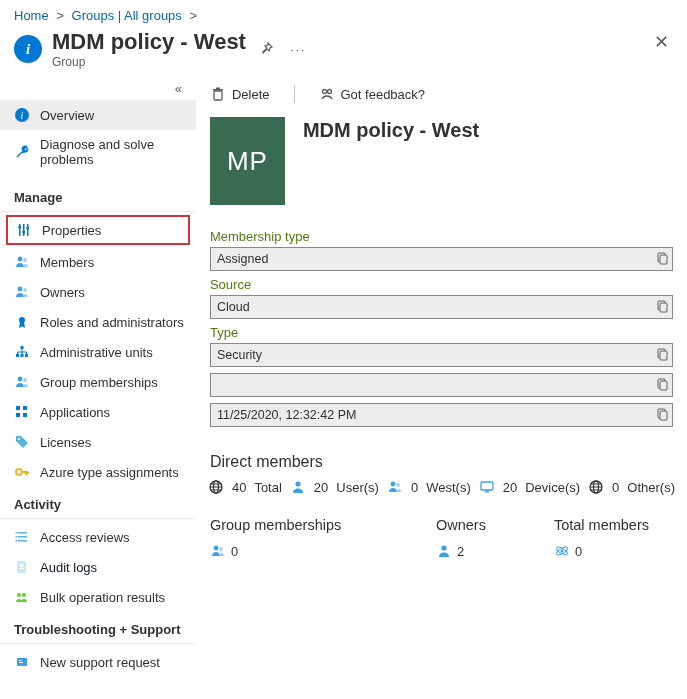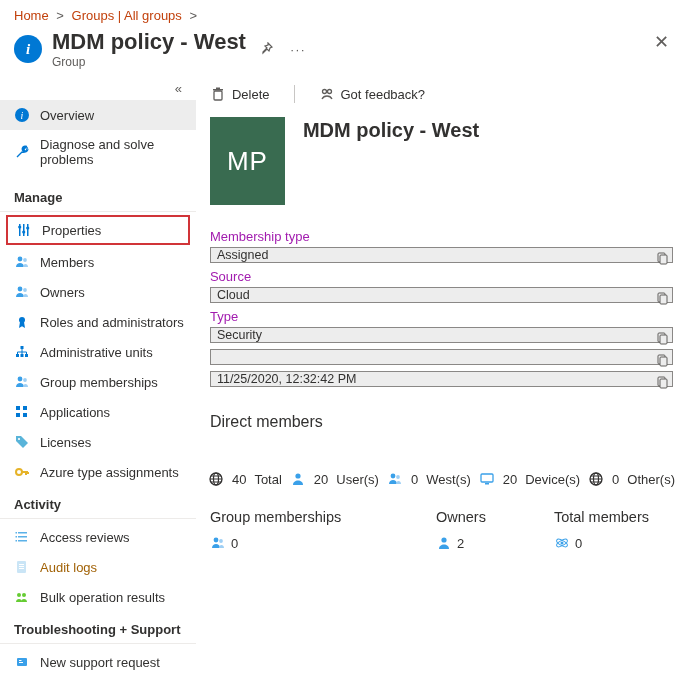--- a/index.html
+++ b/index.html
@@ -10,21 +10,21 @@
     background: #fff;
     width: 687px;
     height: 699px;
     overflow: hidden;
   }
   a { text-decoration: none; }
   .breadcrumb {
     padding: 8px 14px 4px 14px;
     font-size: 13px;
   }
-  .breadcrumb a { color: #c2410c; }
+  .breadcrumb a { color: #0369a1; }
   .breadcrumb .sep { color: #605e5c; margin: 0 4px; }
   .header {
     display: flex;
     align-items: center;
     padding: 2px 14px 8px 14px;
     gap: 10px;
     position: relative;
   }
   .header .info-circle {
     width: 28px; height: 28px; border-radius: 50%;
@@ -48,21 +48,21 @@
   .nav-item {
     display:flex; align-items:center; gap:10px;
     padding: 7px 10px 7px 14px;
     cursor:pointer;
     font-size:13px;
     color:#323130;
   }
   .nav-item.active-ov { background:#ededed; }
   .nav-item.highlighted { border:2px solid #d13438; margin:2px 6px 2px 6px; padding:5px 8px 5px 8px; }
   .nav-item .ico { width:16px; height:16px; display:flex; align-items:center; justify-content:center; flex-shrink:0;}
-  .nav-item.disabled { color:#a16207; }
+  .nav-item.disabled { color:#0f172a; }
   .section-head {
     padding: 10px 14px 6px 14px;
     font-weight:600; font-size:13px;
     border-bottom:1px solid #edebe9;
     margin-bottom:3px;
   }
   .section-head.top { margin-top:6px;}
   .main {
     flex:1;
     padding: 0 12px 0 12px;
@@ -78,35 +78,35 @@
     display:flex; align-items:flex-start; gap:18px;
     padding:4px 2px 18px 2px;
   }
   .hero .tile {
     width:75px; height:88px; background:#396b50; color:#fff;
     display:flex; align-items:center; justify-content:center;
     font-size:26px; font-weight:400; letter-spacing:1px;
   }
   .hero .hero-title { font-size:20px; font-weight:700; margin-top:2px;}
   .field { margin: 6px 2px; }
-  .field-label { font-size:13px; color:#a21caf; margin-bottom:3px;}
+  .field-label { font-size:13px; color:#4d7c0f; margin-bottom:3px;}
   .field-box {
     display:flex; align-items:center;
     background:#ededed; border:1px solid #8a8886;
-    height:16px; padding:0 6px;
+    height:24px; padding:0 6px;
     font-size:12.5px; color:#323130;
     position:relative;
   }
   .field-box .copy {
     position:absolute; right:4px; top:3px;
     color:#605e5c;
   }
   .direct-title { font-size:16px; font-weight:400; margin:26px 2px 8px 2px;}
   .stat-row { display:flex; align-items:center; gap:8px; font-size:13px; flex-wrap:nowrap;}
-  .stat { display:flex; align-items:center; gap:8px; white-space:nowrap;margin-top:32px;}
+  .stat { display:flex; align-items:center; gap:8px; white-space:nowrap;}
   .stat .ico { width:16px; height:16px; display:inline-flex; align-items:center; justify-content:center;}
   .summary-row { display:flex; gap:10px; margin:22px 2px 6px 2px; }
   .summary-col { flex:0 0 auto; }
   .summary-col.gm { width:216px;}
   .summary-col.ow { width:108px;}
   .summary-col .lbl { font-size:14.5px; margin-bottom:10px;}
   .summary-col .val { display:flex; align-items:center; gap:5px; font-size:13px;}
   svg { display:block; }
 </style>
 </head>

